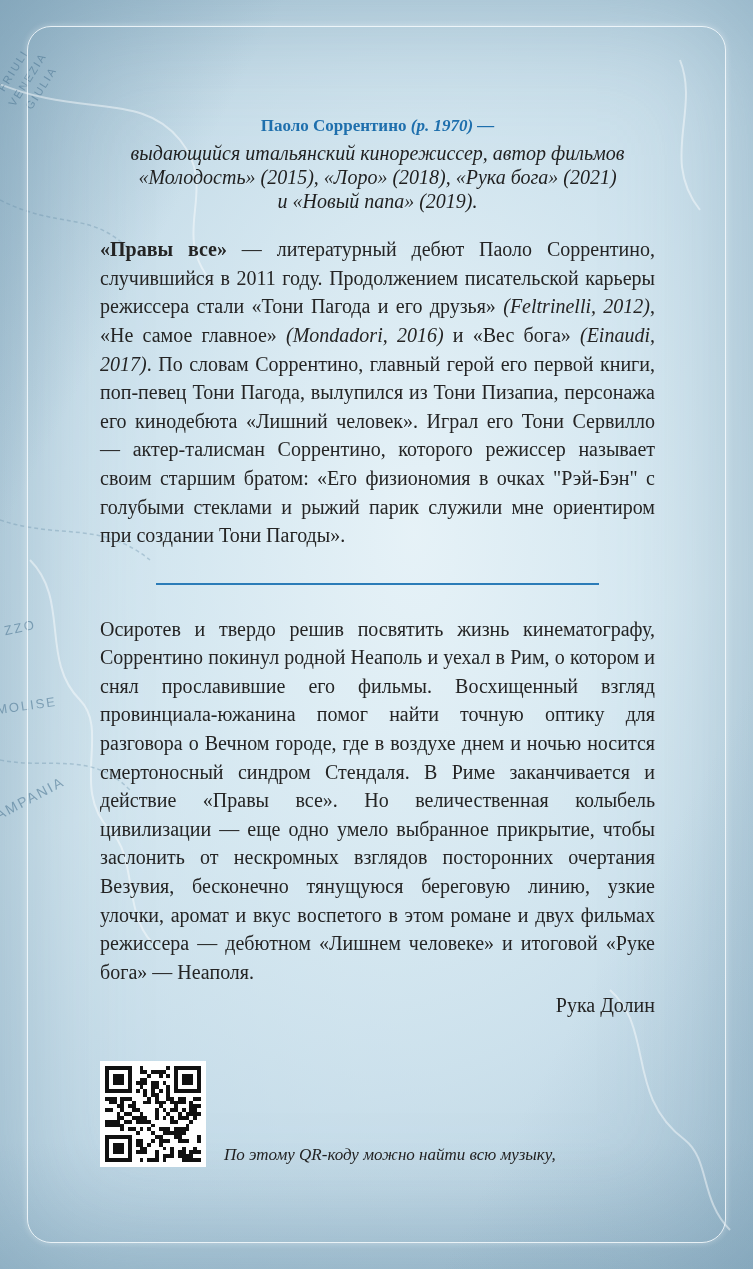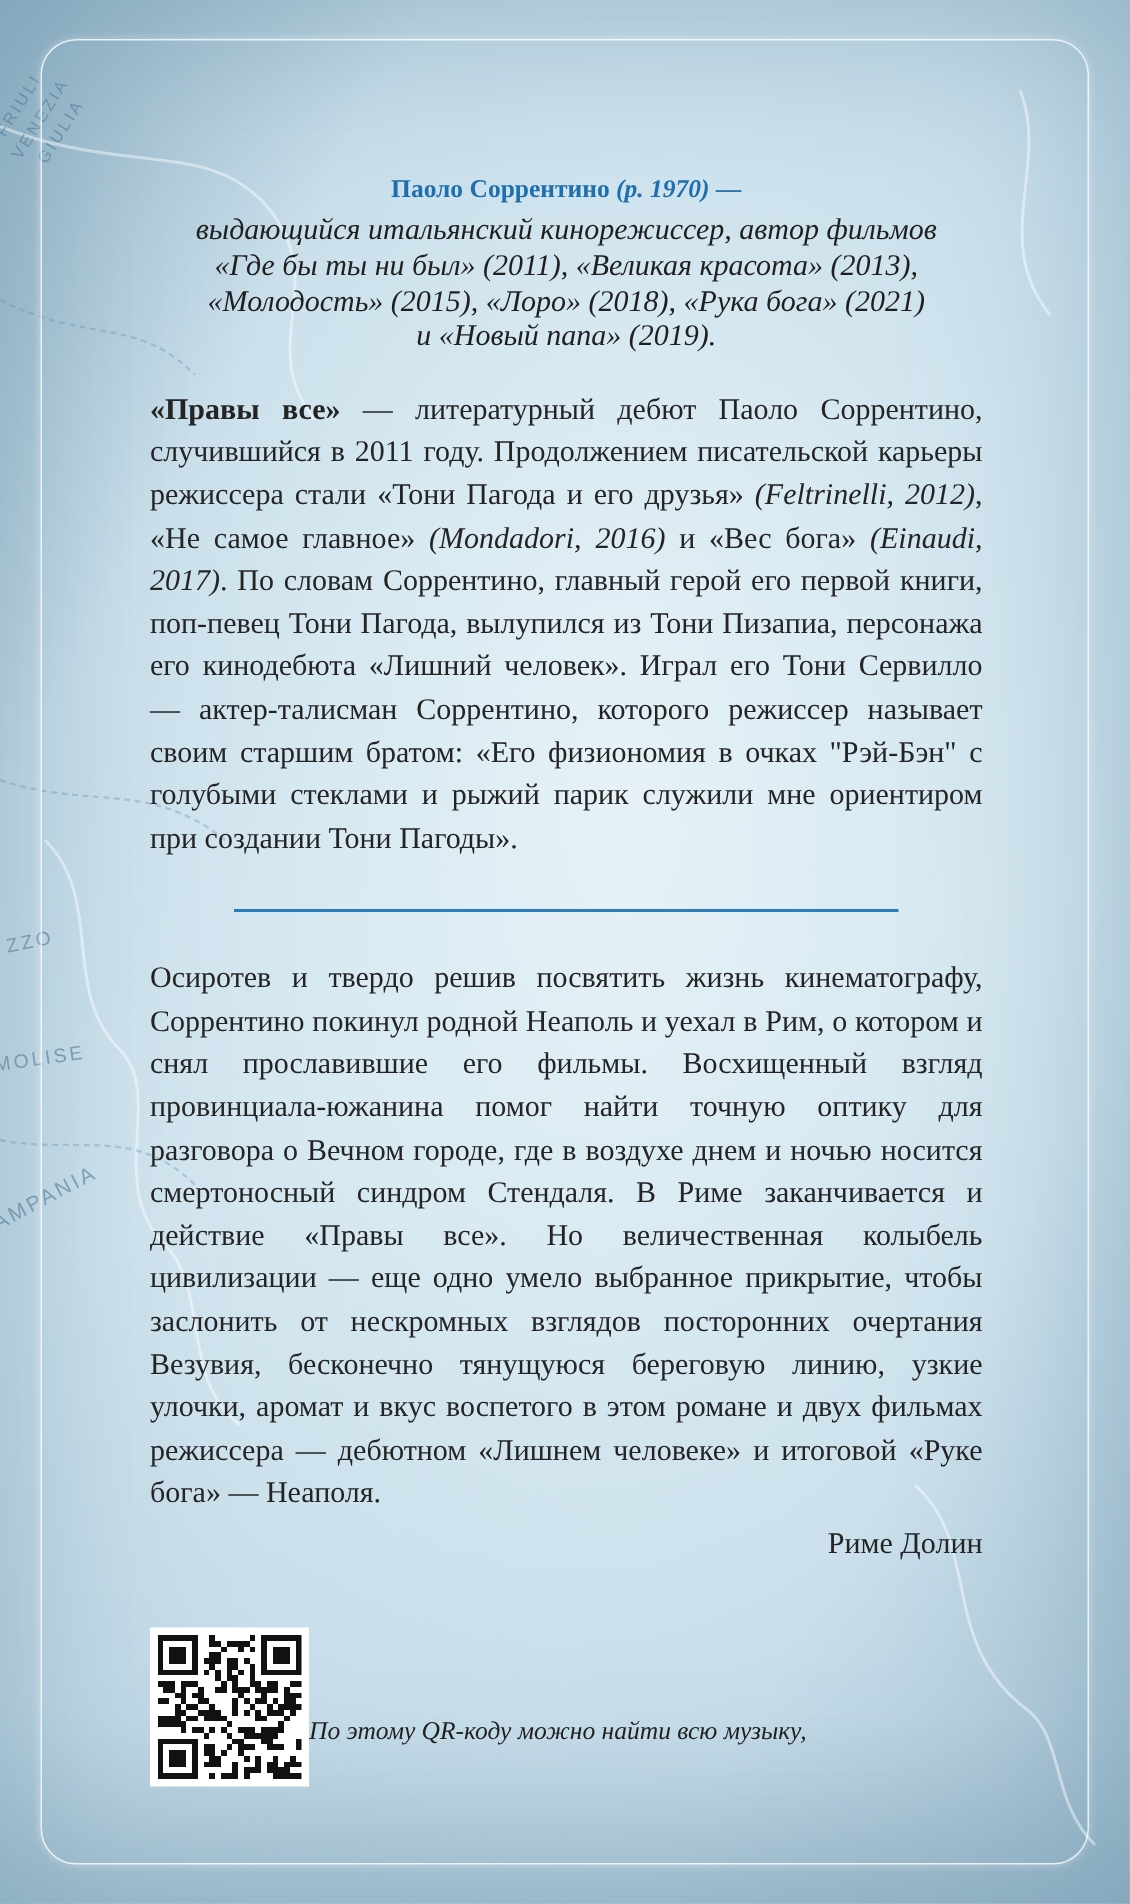--- a/index.html
+++ b/index.html
@@ -48,21 +48,21 @@
     text-align:justify;font-size:20px;line-height:1.43;margin:0;color:#242424;
   }
   .p1{margin-top:22px;}
   .seg-bold{font-weight:bold;}
   .seg-italic{font-style:italic;margin-top:32px;}
   .divider{
     border:none;height:2px;width:443px;margin:33px auto 30px auto;
     background:#2b7cb8;
   }
   .attribution{text-align:right;font-size:20px;margin-top:8px;color:#242424;}
-  .qr-row{display:flex;align-items:center;margin-top:44px;}
+  .qr-row{display:flex;align-items:flex-end;margin-top:44px;gap:18px;}
   .qr-box{width:106px;height:106px;background:#fff;padding:5px;box-sizing:border-box;flex:0 0 auto;}
   .qr-box svg{display:block;width:100%;height:100%;}
   .qr-caption{
     font-style:italic;font-size:17px;line-height:1.45;color:#1f1f1f;margin-top:32px;
   }
 </style>
 </head>
 <body>
 
 <div class="cover">
@@ -94,33 +94,32 @@
 
   <div class="content">
 
     <div class="header">
       <div class="title-line">
         <span class="author">Паоло Соррентино</span>
         <span class="birth">(р. 1970) —</span>
       </div>
       <div class="subtitle">
         <div>выдающийся итальянский кинорежиссер, автор фильмов</div>
-        <div>«Где бы ты ни был» (2011), «Великая красота» (2013),</div>
         <div>«Молодость» (2015), «Лоро» (2018), «Рука бога» (2021)</div>
         <div>и «Новый папа» (2019).</div>
       </div>
     </div>
 
     <p class="para p1"><span class="seg-bold">«Правы все»</span><span> — литературный дебют Паоло Соррентино, случившийся в 2011 году. Продолжением писательской карьеры режиссера стали «Тони Пагода и его друзья» </span><span class="seg-italic">(Feltrinelli, 2012)</span><span>, «Не самое главное» </span><span class="seg-italic">(Mondadori, 2016)</span><span> и «Вес бога» </span><span class="seg-italic">(Einaudi, 2017)</span><span>. По словам Соррентино, главный герой его первой книги, поп-певец Тони Пагода, вылупился из Тони Пизапиа, персонажа его кинодебюта «Лишний человек». Играл его Тони Сервилло — актер-талисман Соррентино, которого режиссер называет своим старшим братом: «Его физиономия в очках "Рэй-Бэн" с голубыми стеклами и рыжий парик служили мне ориентиром при создании Тони Пагоды».</span></p>
 
     <hr class="divider">
 
     <p class="para p2">Осиротев и твердо решив посвятить жизнь кинематографу, Соррентино покинул родной Неаполь и уехал в Рим, о котором и снял прославившие его фильмы. Восхищенный взгляд провинциала-южанина помог найти точную оптику для разговора о Вечном городе, где в воздухе днем и ночью носится смертоносный синдром Стендаля. В Риме заканчивается и действие «Правы все». Но величественная колыбель цивилизации — еще одно умело выбранное прикрытие, чтобы заслонить от нескромных взглядов посторонних очертания Везувия, бесконечно тянущуюся береговую линию, узкие улочки, аромат и вкус воспетого в этом романе и двух фильмах режиссера — дебютном «Лишнем человеке» и итоговой «Руке бога» — Неаполя.</p>
 
-    <div class="attribution">Риме Долин</div>
+    <div class="attribution">Рука Долин</div>
 
     <div class="qr-row">
       <div class="qr-box">
         <svg id="qr-svg" viewBox="0 0 25 25" shape-rendering="crispEdges">
             <rect x="9" y="0" width="1" height="1" fill="#111"></rect>
             <rect x="16" y="0" width="1" height="1" fill="#111"></rect>
             <rect x="9" y="1" width="1" height="1" fill="#111"></rect>
             <rect x="10" y="1" width="1" height="1" fill="#111"></rect>
             <rect x="12" y="1" width="1" height="1" fill="#111"></rect>
             <rect x="13" y="1" width="1" height="1" fill="#111"></rect>

